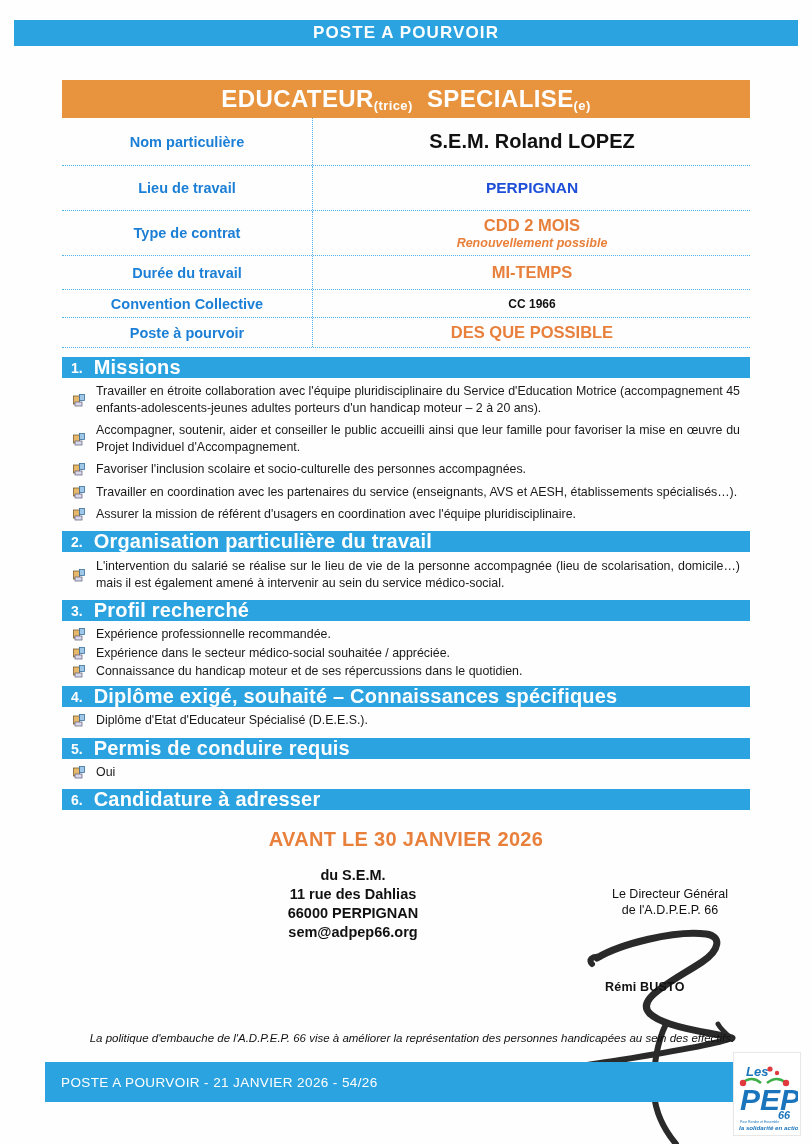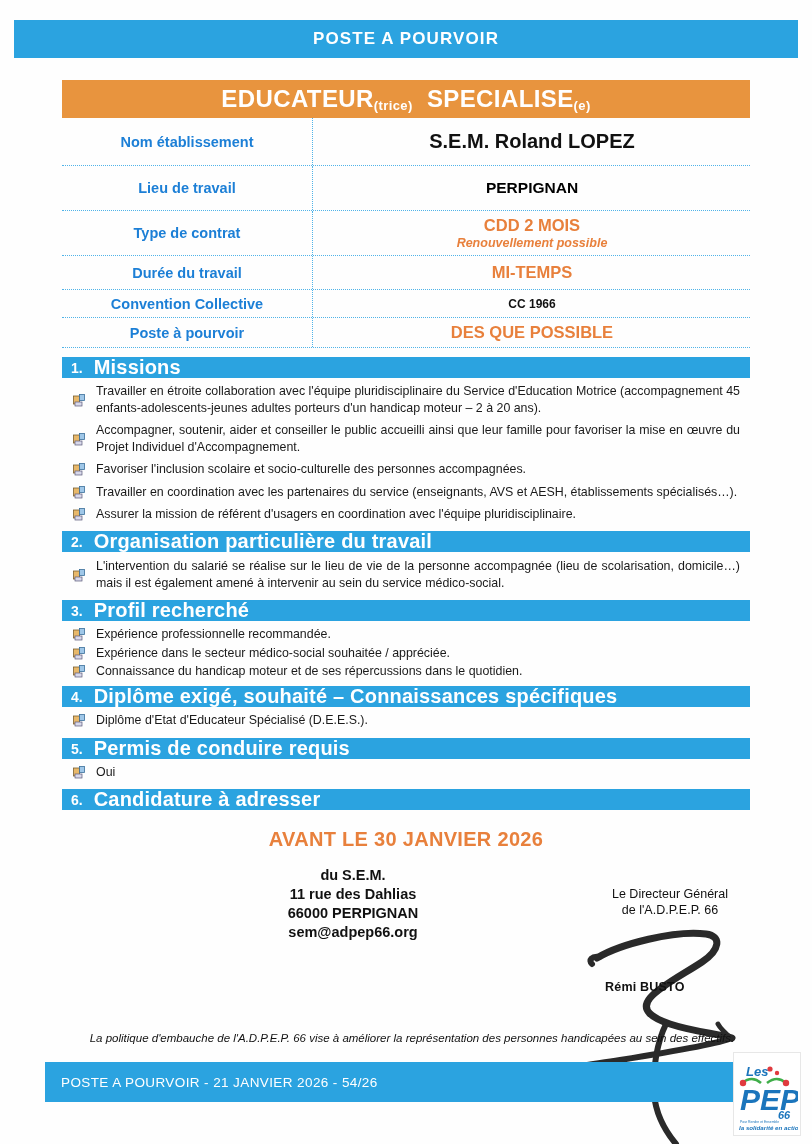--- a/index.html
+++ b/index.html
@@ -20,21 +20,21 @@
     inset: 0;
     background: #fefefe;
   }
 
   
   .top-banner {
     position: absolute;
     left: 14px;
     top: 20px;
     width: 784px;
-    height: 38px;
+    height: 26px;
     background: #2BA3E0;
     display: flex;
     align-items: center;
     justify-content: center;
   }
   .top-banner-text {
     color: #ffffff;
     font-size: 17px;
     font-weight: bold;
     letter-spacing: 1.1px;
@@ -103,21 +103,21 @@
     flex: 1 1 auto;
     display: flex;
     flex-direction: column;
     align-items: center;
     justify-content: center;
     padding: 4px 2px;
     box-sizing: border-box;
     text-align: center;
   }
   .v-big-black { font-size: 20px; font-weight: bold; color: #111; }
-  .v-mid-black { font-size: 15.5px; font-weight: bold; color: #000000; }
+  .v-mid-black { font-size: 15.5px; font-weight: bold; color: #1d4ed8; }
   .v-small-black { font-size: 12px; font-weight: bold; color: #111; }
   .v-orange { font-size: 16.5px; font-weight: bold; color: #E8803C; }
   .v-orange-italic {
     font-size: 12.5px;
     font-weight: bold;
     font-style: italic;
     color: #E8803C;
     margin-top: 1px;
   }
   .r1 { height: 48px; }
@@ -282,21 +282,21 @@
   <div class="title-bar">
     <div class="title-bar-text">
       <span>EDUCATEUR</span><span class="sup">(trice)</span>&nbsp;
       <span>SPECIALISE</span><span class="sup">(e)</span>
     </div>
   </div>
 
   <div class="info-table">
 
     <div class="info-row r1">
-      <div class="info-label">Nom établissement</div>
+      <div class="info-label">Nom particulière</div>
       <div class="info-divider"></div>
       <div class="info-value">
         <div class="v-big-black">S.E.M.  Roland LOPEZ</div>
       </div>
     </div>
 
     <div class="info-row r2">
       <div class="info-label">Lieu de travail</div>
       <div class="info-divider"></div>
       <div class="info-value">

